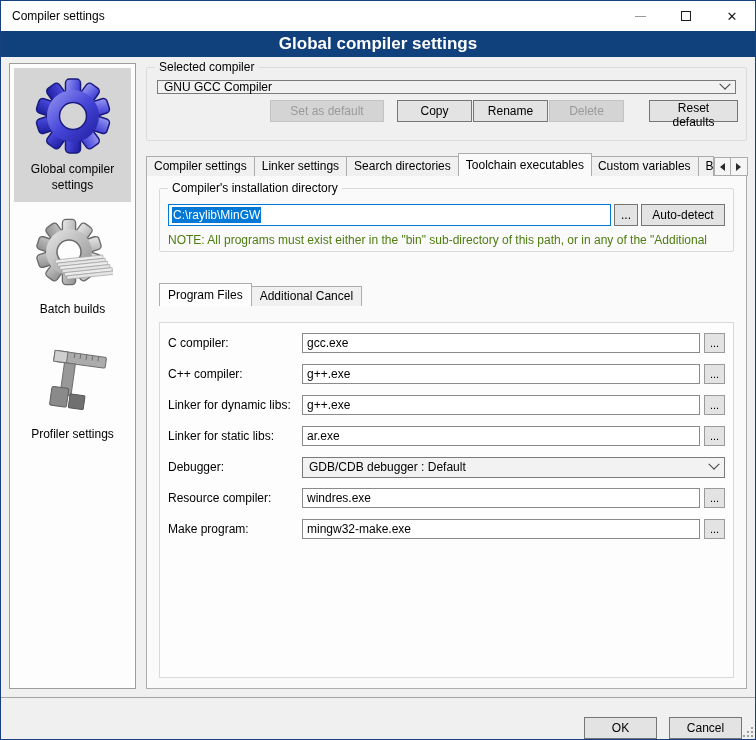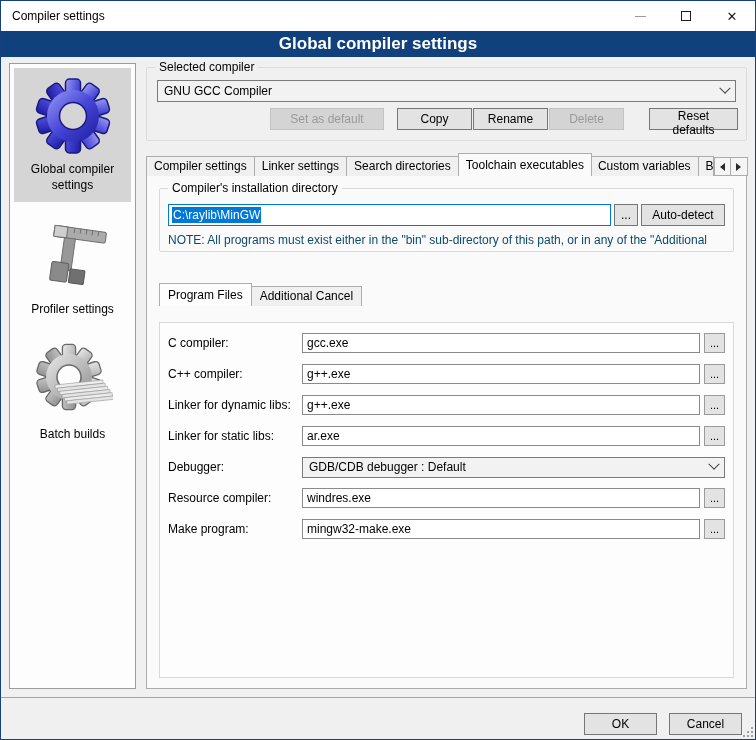--- a/index.html
+++ b/index.html
@@ -35,21 +35,21 @@
   .side-item + .side-item { margin-top:6px; }
 
   
   .content { flex:1 1 auto; display:flex; flex-direction:column; min-width:0; }
 
   .groupbox { position:relative; border:1px solid #dcdcdc; border-radius:2px; }
   .legend { position:absolute; top:-8px; left:8px; background:#f0f0f0; padding:0 4px; }
 
   .gb-compiler { margin-top:4px; height:74px; flex:0 0 auto; }
 
-  .combo { background:#f2f2f2; border:1px solid #7a7a7a; height:22px; display:flex;
+  .combo { background:#f2f2f2; border:1px solid #7a7a7a; height:14px; display:flex;
            align-items:center; padding:0 6px; position:relative; }
   .combo-text { flex:1; overflow:hidden; white-space:nowrap; }
   .chevron { width:8px; height:8px; border-right:1.5px solid #444; border-bottom:1.5px solid #444;
              transform:rotate(45deg) translate(-2px,-2px); flex:0 0 auto; }
   .combo-main { margin:12px 10px 0 10px; }
 
   .btn-row { display:flex; align-items:center; margin-top:6px; padding:0 8px; height:22px; }
   .btn { height:22px; background:#e3e3e3; border:1px solid #767676; font-family:inherit;
          font-size:12px; padding:0 10px; }
   .btn.disabled { background:#d4d4d4; border-color:#c3c3c3; color:#9a9a9a; }
@@ -83,39 +83,39 @@
   .gb-install { height:64px; flex:0 0 auto; border-color:#d9d9d9; }
   .gb-install .legend { background:#fafafa; }
   .install-row { display:flex; align-items:center; margin:12px 8px 0; height:28px; }
   .pathbox { flex:1; height:22px; background:#fff; border:1px solid #0078d7; display:flex;
              align-items:center; padding:0 3px; overflow:hidden; }
   .sel-text { background:#0078d7; color:#fff; white-space:nowrap; padding:1px 1px; }
   .browse-btn { width:24px; height:22px; margin-left:3px; background:#e3e3e3; border:1px solid #767676;
                 font-family:inherit; font-size:12px; line-height:1; }
   .autodetect-btn { width:84px; height:22px; margin-left:3px; background:#e3e3e3; border:1px solid #767676;
                     font-family:inherit; font-size:12px; }
-  .note { margin:4px 8px 0; color:#0c4a6e; white-space:nowrap; overflow:hidden; }
+  .note { margin:4px 8px 0; color:#4d7c0f; white-space:nowrap; overflow:hidden; }
 
   
   .innertabs { display:flex; align-items:flex-end; margin-top:14px; height:23px; flex:0 0 auto; position:relative; z-index:2; }
   .itab { height:20px; background:#f0f0f0; border:1px solid #acacac; border-bottom:none; padding:2px 8px 0; white-space:nowrap; }
   .itab.active { height:23px; background:#fdfdfd; padding-top:4px; margin-right:-1px; position:relative; z-index:3; }
   .innerpage { flex:1 1 auto; background:#fdfdfd; border:1px solid #d9d9d9; margin-top:-1px;
                padding:9px 8px; min-height:0; position:relative; z-index:1; }
 
   .field-row { display:flex; align-items:center; height:22px; margin-bottom:9px; }
   .field-label { width:134px; flex:0 0 auto; }
   .field-input { flex:1; height:20px; background:#fff; border:1px solid #8a8a8a; font-family:inherit;
                  font-size:12px; padding:4px 4px; min-width:0; }
   .mini-browse { width:21px; height:20px; margin-left:4px; background:#e3e3e3; border:1px solid #9a9a9a;
                  font-family:inherit; font-size:11px; line-height:1; }
   .field-combo { flex:1; height:21px; }
 
   
-  .footer { flex:0 0 42px; border-top:1px solid #a5a5a5; display:flex; align-items:center;
+  .footer { flex:0 0 42px; border-top:1px solid #a5a5a5; display:flex; align-items:flex-end;
             justify-content:flex-end; padding:10px 13px 0; position:relative; }
   .btn-ok, .btn-cancel { width:73px; height:22px; background:#e3e3e3; border:1px solid #767676;
             font-family:inherit; font-size:12px; }
   .btn-cancel { margin-left:12px; }
   .resize-grip { position:absolute; right:1px; bottom:1px; width:12px; height:12px; }
 </style>
 </head>
 <body>
 
 <div class="window">
@@ -154,40 +154,20 @@
             <rect x="-7.5" y="-37" width="15" height="74" rx="4"></rect>
             <rect x="-7.5" y="-37" width="15" height="74" rx="4" transform="rotate(36)"></rect>
             <rect x="-7.5" y="-37" width="15" height="74" rx="4" transform="rotate(72)"></rect>
             <rect x="-7.5" y="-37" width="15" height="74" rx="4" transform="rotate(108)"></rect>
             <rect x="-7.5" y="-37" width="15" height="74" rx="4" transform="rotate(144)"></rect>
             <circle r="26" stroke="none"></circle>
           </g>
           <circle cx="40" cy="40" r="13.5" fill="#d5d5d5" stroke="#1a1a7e" stroke-width="1.5"></circle>
         </svg>
         <span>Global compiler settings</span>
-      </div>
-
-      <div class="side-item">
-        <svg class="side-icon" viewBox="0 0 80 80">
-          <g transform="rotate(8 40 40)">
-            <rect x="18" y="12" width="52" height="11" rx="2" fill="#ababab" stroke="#6f6f6f"></rect>
-            <rect x="18" y="12" width="13" height="11" fill="#cfcfcf" stroke="#6f6f6f"></rect>
-            <g stroke="#6f6f6f" stroke-width="1">
-              <line x1="38" y1="12" x2="38" y2="17"></line>
-                <line x1="44" y1="12" x2="44" y2="17"></line>
-              <line x1="50" y1="12" x2="50" y2="17"></line>
-                <line x1="56" y1="12" x2="56" y2="17"></line>
-              <line x1="62" y1="12" x2="62" y2="17"></line>
-            </g>
-            <rect x="29" y="23" width="11" height="32" fill="#989898" stroke="#6f6f6f"></rect>
-            <rect x="20" y="48" width="17" height="19" rx="2" fill="#8a8a8a" stroke="#5f5f5f"></rect>
-            <rect x="39" y="53" width="15" height="14" rx="1" fill="#707070" stroke="#555555"></rect>
-          </g>
-        </svg>
-        <span>Profiler settings</span>
       </div>
 
       <div class="side-item">
         <svg class="side-icon" viewBox="0 0 80 80">
           <defs>
             <linearGradient id="gGray" x1="0" y1="0" x2="1" y2="1">
               <stop offset="0" stop-color="#e8e8e8"></stop>
                 <stop offset="1" stop-color="#8f8f8f"></stop>
             </linearGradient>
           </defs>
@@ -204,20 +184,40 @@
             <rect x="0" y="0" width="48" height="3.4" fill="#ececec" stroke="#9a9a9a" stroke-width="0.6"></rect>
             <rect x="2" y="3.4" width="48" height="3.4" fill="#e4e4e4" stroke="#9a9a9a" stroke-width="0.6"></rect>
             <rect x="4" y="6.8" width="48" height="3.4" fill="#ececec" stroke="#9a9a9a" stroke-width="0.6"></rect>
             <rect x="6" y="10.2" width="48" height="3.4" fill="#e4e4e4" stroke="#9a9a9a" stroke-width="0.6"></rect>
             <rect x="8" y="13.6" width="48" height="3.4" fill="#ececec" stroke="#9a9a9a" stroke-width="0.6"></rect>
             <rect x="10" y="17" width="48" height="3.4" fill="#e4e4e4" stroke="#9a9a9a" stroke-width="0.6"></rect>
           </g>
         </svg>
         <span>Batch builds</span>
       </div>
+
+      <div class="side-item">
+        <svg class="side-icon" viewBox="0 0 80 80">
+          <g transform="rotate(8 40 40)">
+            <rect x="18" y="12" width="52" height="11" rx="2" fill="#ababab" stroke="#6f6f6f"></rect>
+            <rect x="18" y="12" width="13" height="11" fill="#cfcfcf" stroke="#6f6f6f"></rect>
+            <g stroke="#6f6f6f" stroke-width="1">
+              <line x1="38" y1="12" x2="38" y2="17"></line>
+                <line x1="44" y1="12" x2="44" y2="17"></line>
+              <line x1="50" y1="12" x2="50" y2="17"></line>
+                <line x1="56" y1="12" x2="56" y2="17"></line>
+              <line x1="62" y1="12" x2="62" y2="17"></line>
+            </g>
+            <rect x="29" y="23" width="11" height="32" fill="#989898" stroke="#6f6f6f"></rect>
+            <rect x="20" y="48" width="17" height="19" rx="2" fill="#8a8a8a" stroke="#5f5f5f"></rect>
+            <rect x="39" y="53" width="15" height="14" rx="1" fill="#707070" stroke="#555555"></rect>
+          </g>
+        </svg>
+        <span>Profiler settings</span>
+      </div>
     </div>
 
     <div class="content">
 
       <div class="groupbox gb-compiler">
         <span class="legend">Selected compiler</span>
         <div class="combo combo-main">
           <span class="combo-text">GNU GCC Compiler</span>
           <span class="chevron"></span>
         </div>

